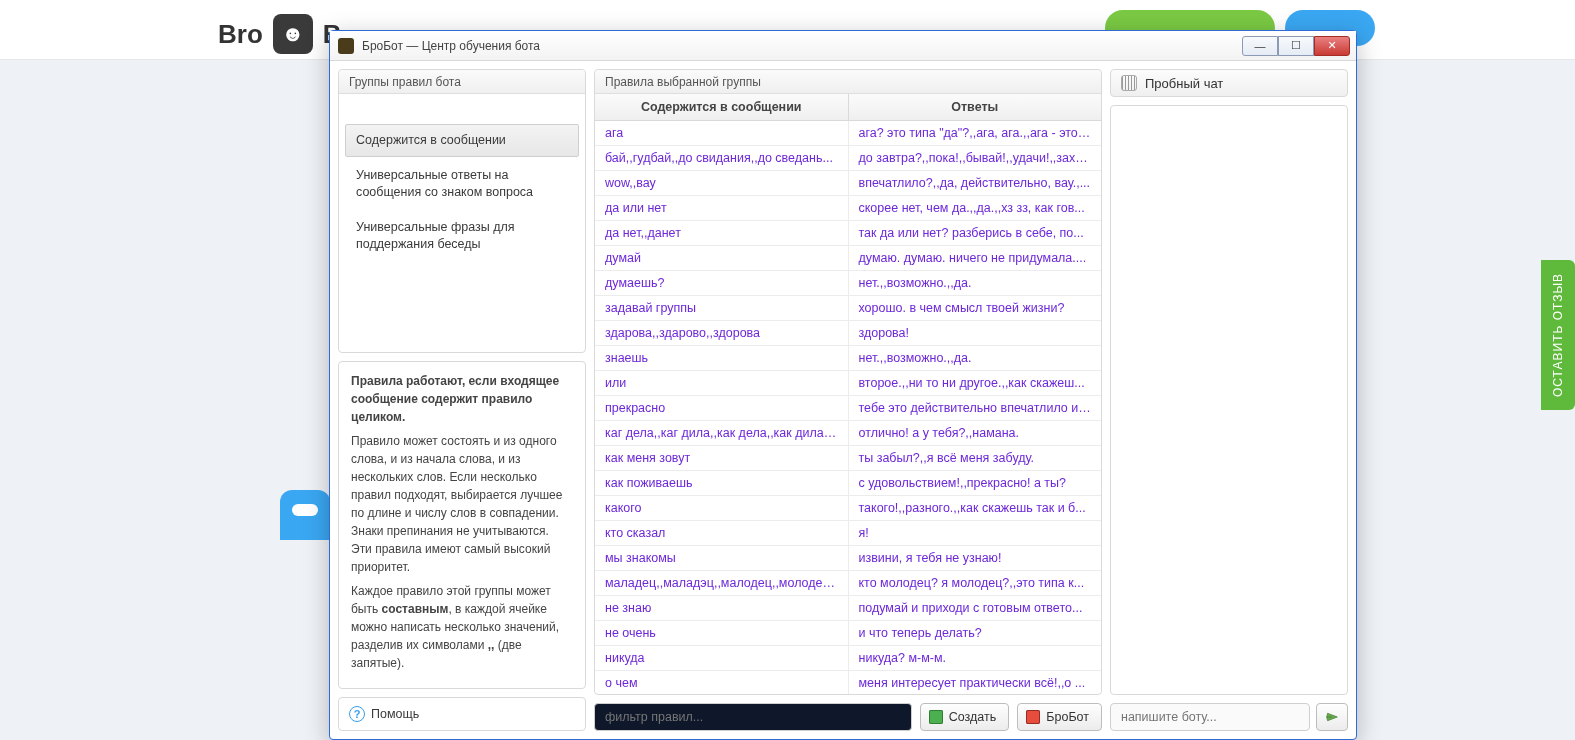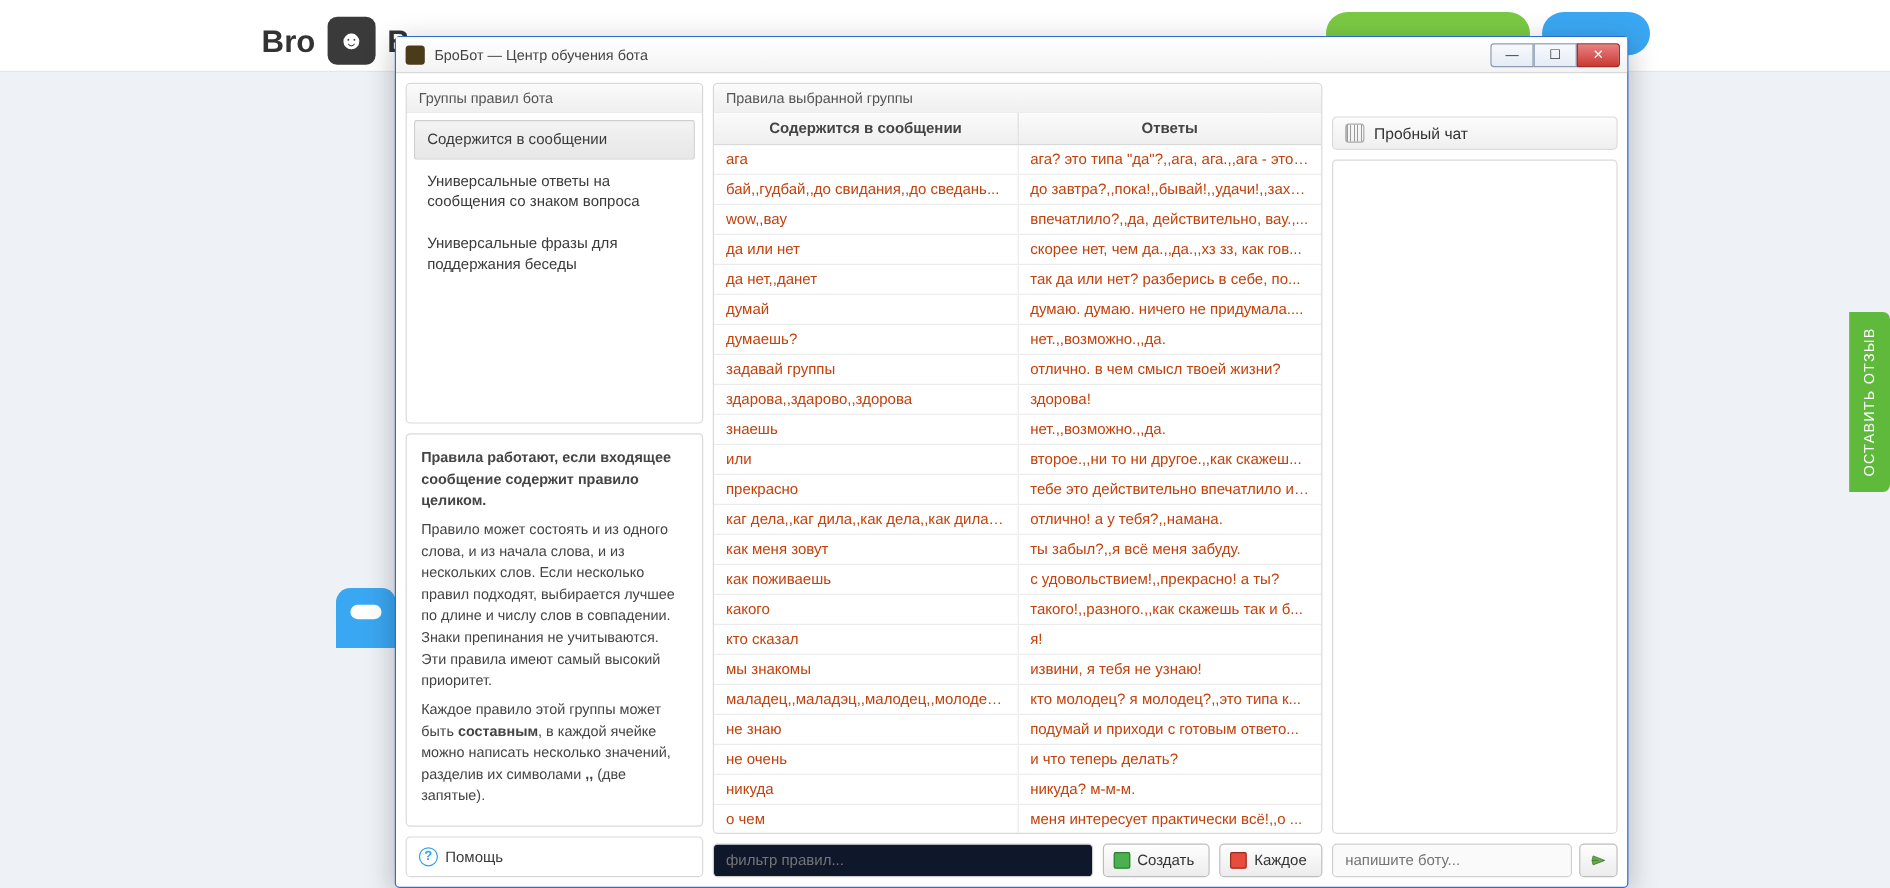--- a/index.html
+++ b/index.html
@@ -51,33 +51,33 @@
   .help-link .qicon { width:16px;height:16px;border:1.5px solid #37a0e8;border-radius:50%;color:#37a0e8;display:flex;align-items:center;justify-content:center;font-size:11px;font-weight:700;}
 
   
   .col-mid { flex:1; display:flex; flex-direction:column; gap:8px; min-width:0;}
   .rules-table-wrap { flex:1; min-height:0; overflow:hidden; display:flex; flex-direction:column;}
   .rt-head { display:flex; border-bottom:1px solid #d9d9d9;}
   .rt-head .th { flex:1; text-align:center; padding:6px 8px; font-size:12.5px; font-weight:600; color:#444; background:linear-gradient(#fbfbfb,#efefef);}
   .rt-head .th:first-child{border-right:1px solid #d9d9d9;}
   .rt-rows { flex:1; overflow-y:auto;}
   .rt-row { display:flex; border-bottom:1px solid #ececec; cursor:default;}
-  .rt-row .td { flex:1; padding:5px 10px; font-size:12.5px; color:#c2410c; white-space:nowrap; overflow:hidden; text-overflow:ellipsis; min-width:0;}
+  .rt-row .td { flex:1; padding:5px 10px; font-size:12.5px; color:#6d28d9; white-space:nowrap; overflow:hidden; text-overflow:ellipsis; min-width:0;}
   .rt-row .td:first-child{border-right:1px solid #ececec;}
 
   .mid-toolbar { display:flex; gap:8px; align-items:center;}
   .mid-toolbar .filter { flex:1; height:28px; border:1px solid #cfcfcf; border-radius:4px; padding:0 10px; font-size:12.5px; color:#777; background:#0f172a;}
   .btn { height:28px; padding:0 12px 0 8px; border:1px solid #bdbdbd; border-radius:4px; background:linear-gradient(#fefefe,#ececec); display:flex; align-items:center; gap:6px; font-size:12.5px; color:#333; cursor:pointer;}
   .btn .bic { width:14px;height:14px;border-radius:2px;display:inline-block;}
   .btn.create .bic{background:#4caf50;box-shadow:inset 0 0 0 1px #2e7d32;}
   .btn.delete .bic{background:#e74c3c;box-shadow:inset 0 0 0 1px #912f24;}
 
   
   .col-right { width:238px; display:flex; flex-direction:column; gap:8px;}
-  .chat-header { height:28px; border:1px solid #d9d9d9; border-radius:4px; display:flex; align-items:center; gap:8px; padding:0 10px; background:linear-gradient(#fcfcfc,#efefef); cursor:pointer;margin-top:28px;}
+  .chat-header { height:28px; border:1px solid #d9d9d9; border-radius:4px; display:flex; align-items:center; gap:8px; padding:0 10px; background:linear-gradient(#fcfcfc,#efefef); cursor:pointer;}
   .chat-header .cicon { width:16px;height:16px;border:1px solid #aaa;border-radius:3px;display:inline-block;background:repeating-linear-gradient(90deg,#999 0 1px,transparent 1px 3px);}
   .chat-area { flex:1; border:1px solid #d9d9d9; border-radius:4px; background:#fff;}
   .chat-input-row { display:flex; gap:6px;}
   .chat-input { flex:1; height:28px; border:1px solid #cfcfcf; border-radius:4px; padding:0 10px; font-size:12.5px; background:#fafafa; color:#777;}
   .send-btn { width:32px;height:28px;border:1px solid #bdbdbd;border-radius:4px;background:linear-gradient(#fefefe,#ececec);display:flex;align-items:center;justify-content:center;cursor:pointer;}
   .send-btn svg{width:16px;height:16px;}
 
   
   .rt-rows::-webkit-scrollbar{width:14px;}
   .rt-rows::-webkit-scrollbar-track{background:#f1f1f1;border-left:1px solid #e3e3e3;}
@@ -110,21 +110,21 @@
     <div class="wbtns">
       <div class="wbtn">—</div>
       <div class="wbtn">☐</div>
       <div class="wbtn close">✕</div>
     </div>
   </div>
 
   <div class="win-body">
 
     <div class="col-left">
-      <div class="panel" style="flex:1;min-height:0;">
+      <div class="panel" style="flex:1;min-height:0;gap:24px;">
         <div class="phdr">Группы правил бота</div>
         <div class="pbody groups-list" id="groups-list">
             <div class="item active">Содержится в сообщении</div>
             <div class="item">Универсальные ответы на сообщения со знаком вопроса</div>
             <div class="item">Универсальные фразы для поддержания беседы</div>
           </div>
       </div>
       <div class="helpbox">
         <p><span class="bold">Правила работают, если входящее сообщение содержит правило целиком.</span></p>
         <p> Правило может состоять и из одного слова, и из начала слова, и из нескольких слов. Если несколько правил подходят, выбирается лучшее по длине и числу слов в совпадении. Знаки препинания не учитываются. Эти правила имеют самый высокий приоритет.</p>
@@ -170,21 +170,21 @@
               <div class="rt-row">
                 <div class="td">думай</div>
                 <div class="td">думаю. думаю. ничего не придумала....</div>
               </div>
               <div class="rt-row">
                 <div class="td">думаешь?</div>
                 <div class="td">нет.,,возможно.,,да.</div>
               </div>
               <div class="rt-row">
                 <div class="td">задавай группы</div>
-                <div class="td">отлично. в чем смысл твоей жизни?</div>
+                <div class="td">хорошо. в чем смысл твоей жизни?</div>
               </div>
               <div class="rt-row">
                 <div class="td">здарова,,здарово,,здорова</div>
                 <div class="td">здорова!</div>
               </div>
               <div class="rt-row">
                 <div class="td">знаешь</div>
                 <div class="td">нет.,,возможно.,,да.</div>
               </div>
               <div class="rt-row">
@@ -243,21 +243,21 @@
         </div>
       </div>
       <div class="mid-toolbar">
         <input class="filter" placeholder="фильтр правил..." style="">
         <div class="btn create">
           <span class="bic"></span>
           <span>Создать</span>
         </div>
         <div class="btn delete">
           <span class="bic"></span>
-          <span>Каждое</span>
+          <span>БроБот</span>
         </div>
       </div>
     </div>
 
     <div class="col-right">
       <div class="chat-header">
         <span class="cicon"></span>
         <span>Пробный чат</span>
       </div>
       <div class="chat-area"></div>

